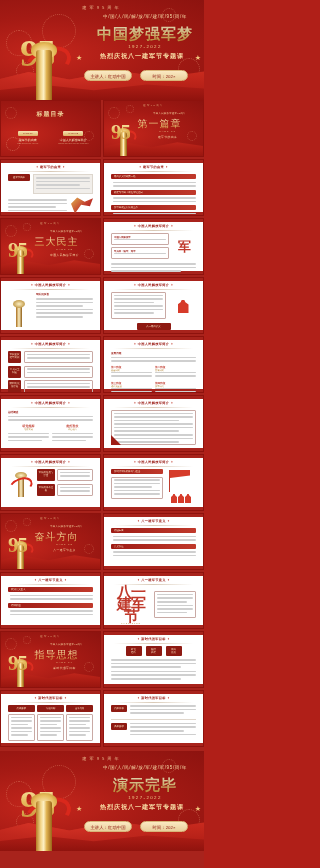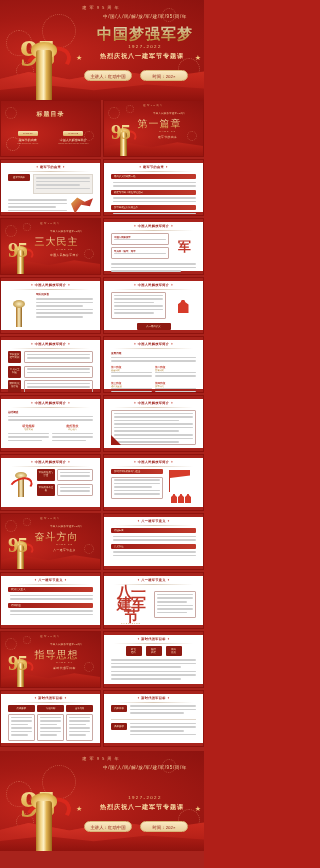--- a/index.html
+++ b/index.html
@@ -931,20 +931,21 @@
         </div>
   </div>
       <div class="hero" style="grid-column:1 / span 2;width:204px;height:100px;margin-top:2px;border:none;">
     <div class="firework fw1"></div>
     <div class="firework fw2"></div>
     <div class="firework fw3"></div>
     <div class="firework fw4"></div>
     <div class="firework fw5"></div>
     <div class="topline">建军95周年</div>
     <div class="hsup">中/国/人/民/解/放/军/建/军/95/周/年</div>
+    <div class="htitle">演示完毕</div>
     <div class="hyears">1927-2022</div>
     <div class="star star-l">★</div>
     <div class="hsub">热烈庆祝八一建军节专题课</div>
     <div class="star star-r">★</div>
     <div class="ribbon"></div>
     <div class="ribbon2"></div>
     <div class="nine5">95</div>
     <div class="torch-ribbon"></div>
     <div class="torch-top"></div>
     <div class="torch"></div>

